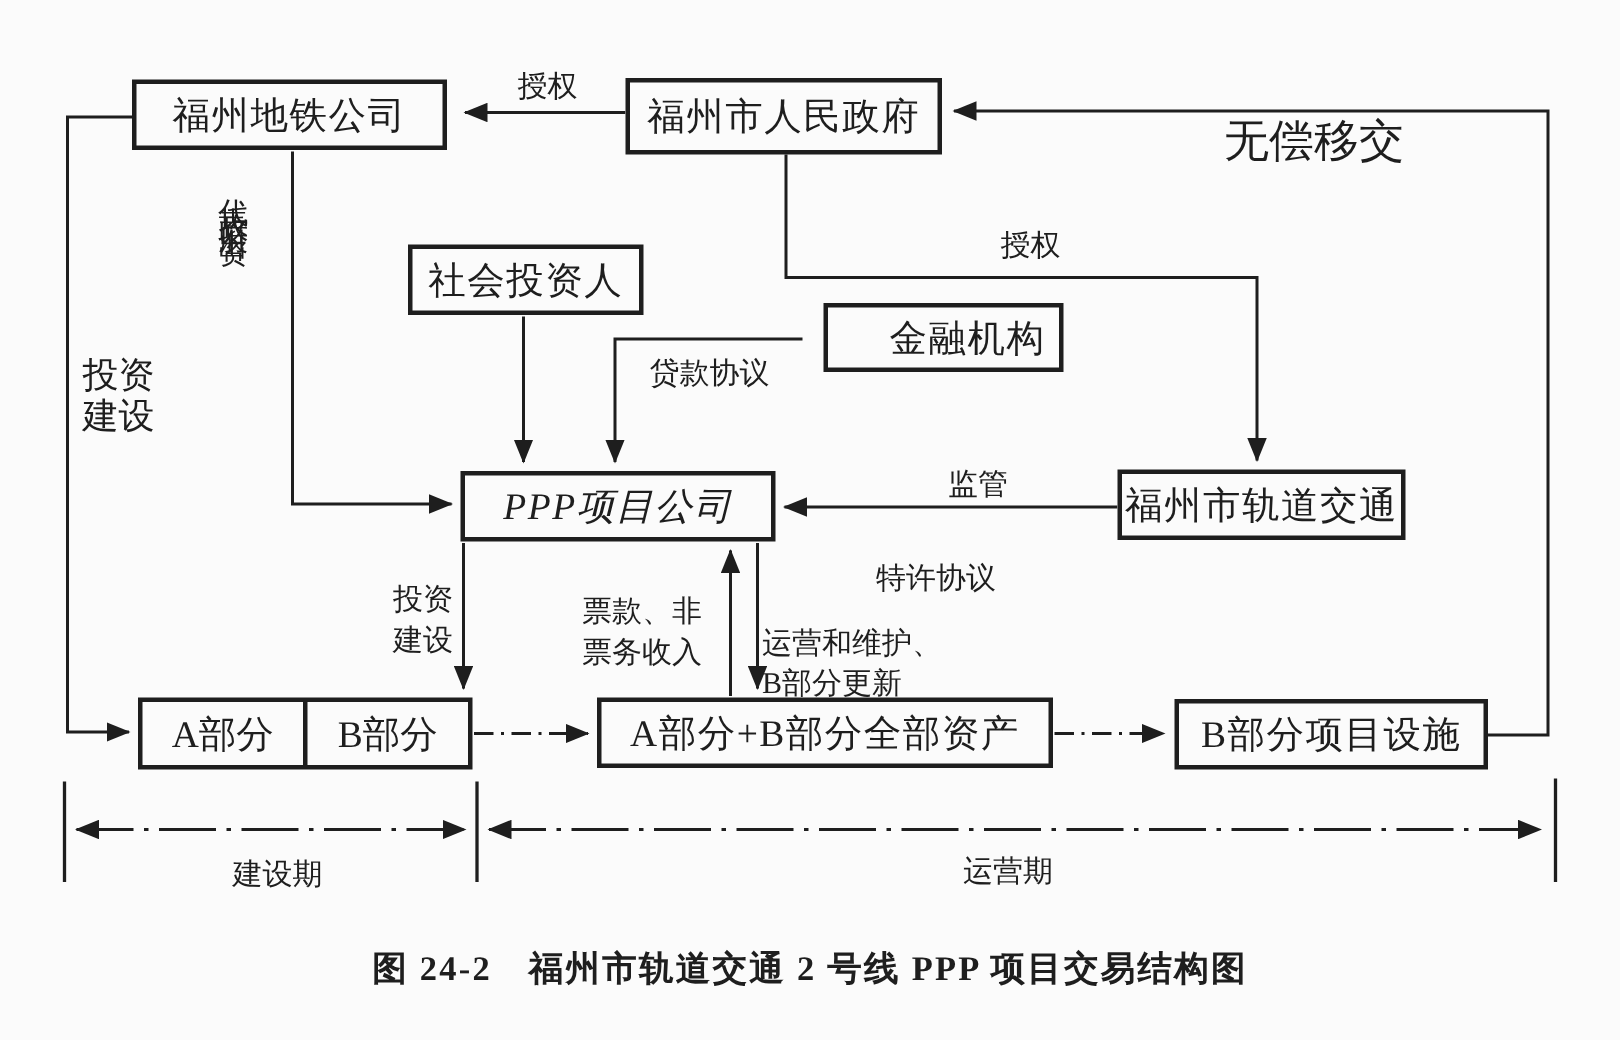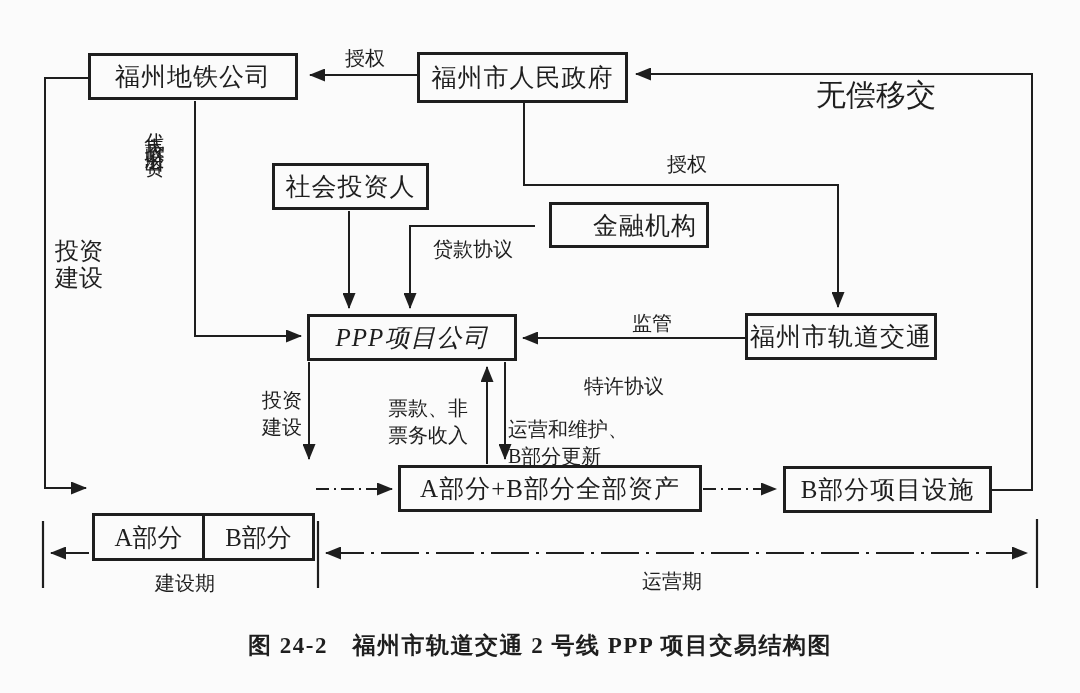--- a/index.html
+++ b/index.html
@@ -24,21 +24,21 @@
   #wires path.dashdot-long{stroke-dasharray:38 7 3 7;}
   .box{
     position:absolute;
     border:3px solid var(--ink);
     display:flex;align-items:center;justify-content:center;
     font-size:25px;letter-spacing:1px;
     box-sizing:border-box;
     background:var(--bg);
     white-space:nowrap;
   }
-  .box.split{padding:0;letter-spacing:0;margin-top:48px;}
+  .box.split{padding:0;letter-spacing:0;}
   .split .cell{
     flex:1;height:100%;
     display:flex;align-items:center;justify-content:center;
   }
   .split .cell + .cell{border-left:3px solid var(--ink);}
   .lbl{
     position:absolute;
     font-size:20px;line-height:27px;
     white-space:nowrap;
   }

